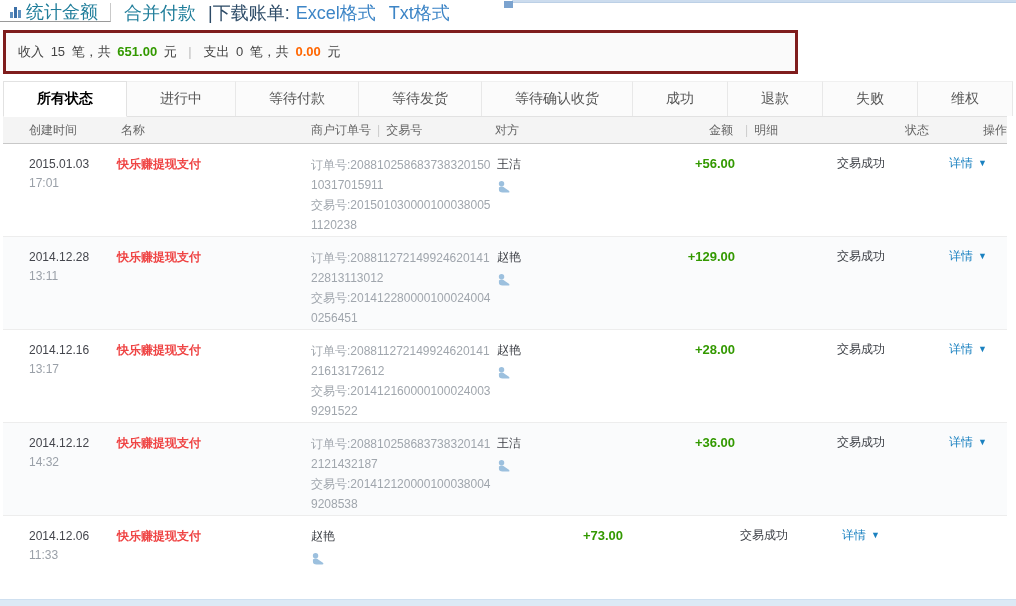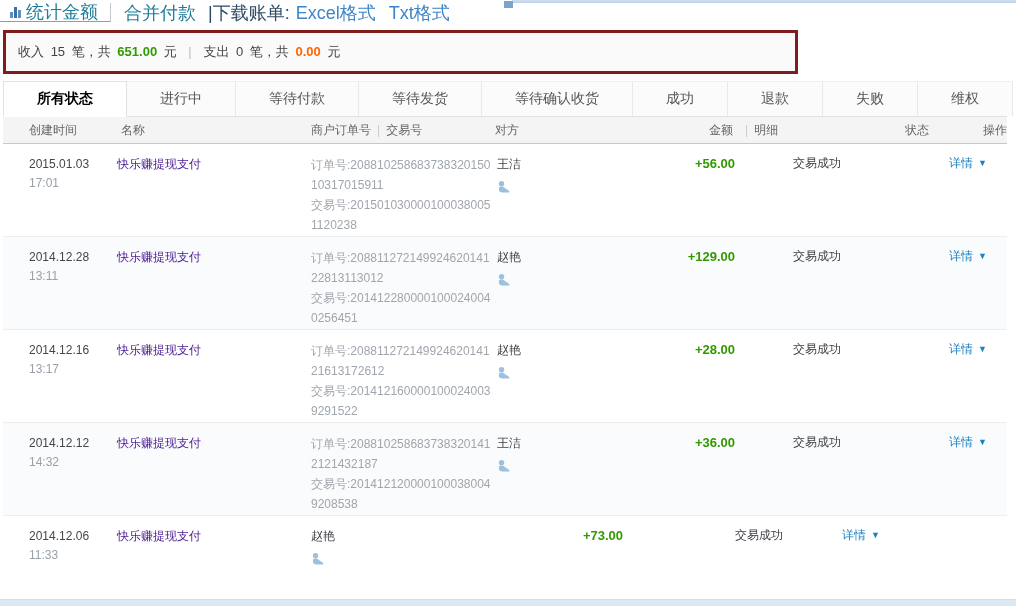--- a/index.html
+++ b/index.html
@@ -53,27 +53,27 @@
   .thead .hc.order { padding-left:6px; }
   .thead .hc.right { text-align:right; padding-right:2px; }
   .thead .hc.center { text-align:right; }
   .hpipe { color:#ccc; margin:0 6px; font-weight:normal; }
 
   .rows { margin-left:3px; }
   .row { min-height:93px; border-bottom:1px solid #ededed; padding-top:11px; font-size:12px; }
   .row.alt { background:#fafbfc; }
   .c-time .date { color:#44464d; line-height:19px; padding-left:4px; }
   .c-time .time { color:#9aa0a8; line-height:19px; padding-left:4px; }
-  .c-name { color:#4c1d95; line-height:19px; }
+  .c-name { color:#ef4444; line-height:19px;font-weight:bold; }
   .c-order { color:#a0a6ad; line-height:20px; padding-left:6px; }
   .c-order .order-line { word-break:break-all; }
   .c-party { color:#3c3f45; line-height:19px; padding-left:6px; }
   .person-icon { display:inline-block; margin-top:6px; cursor:pointer; }
   .c-amount { text-align:right; color:#339900; font-weight:bold; font-size:13px; line-height:17px; }
-  .c-status { color:#3c3f45; line-height:17px; }
+  .c-status { text-align:center; color:#3c3f45; line-height:17px; }
   .c-action { text-align:center; line-height:17px; }
   .detail-link { color:#1a81c0; text-decoration:none; cursor:pointer; white-space:nowrap; }
   .detail-link .caret { font-size:9px; margin-left:5px; position:relative; top:-1px; display:inline-block; }
 </style>
 </head>
 <body>
 
 <div class="page">
 
   <div class="top-line"></div>

